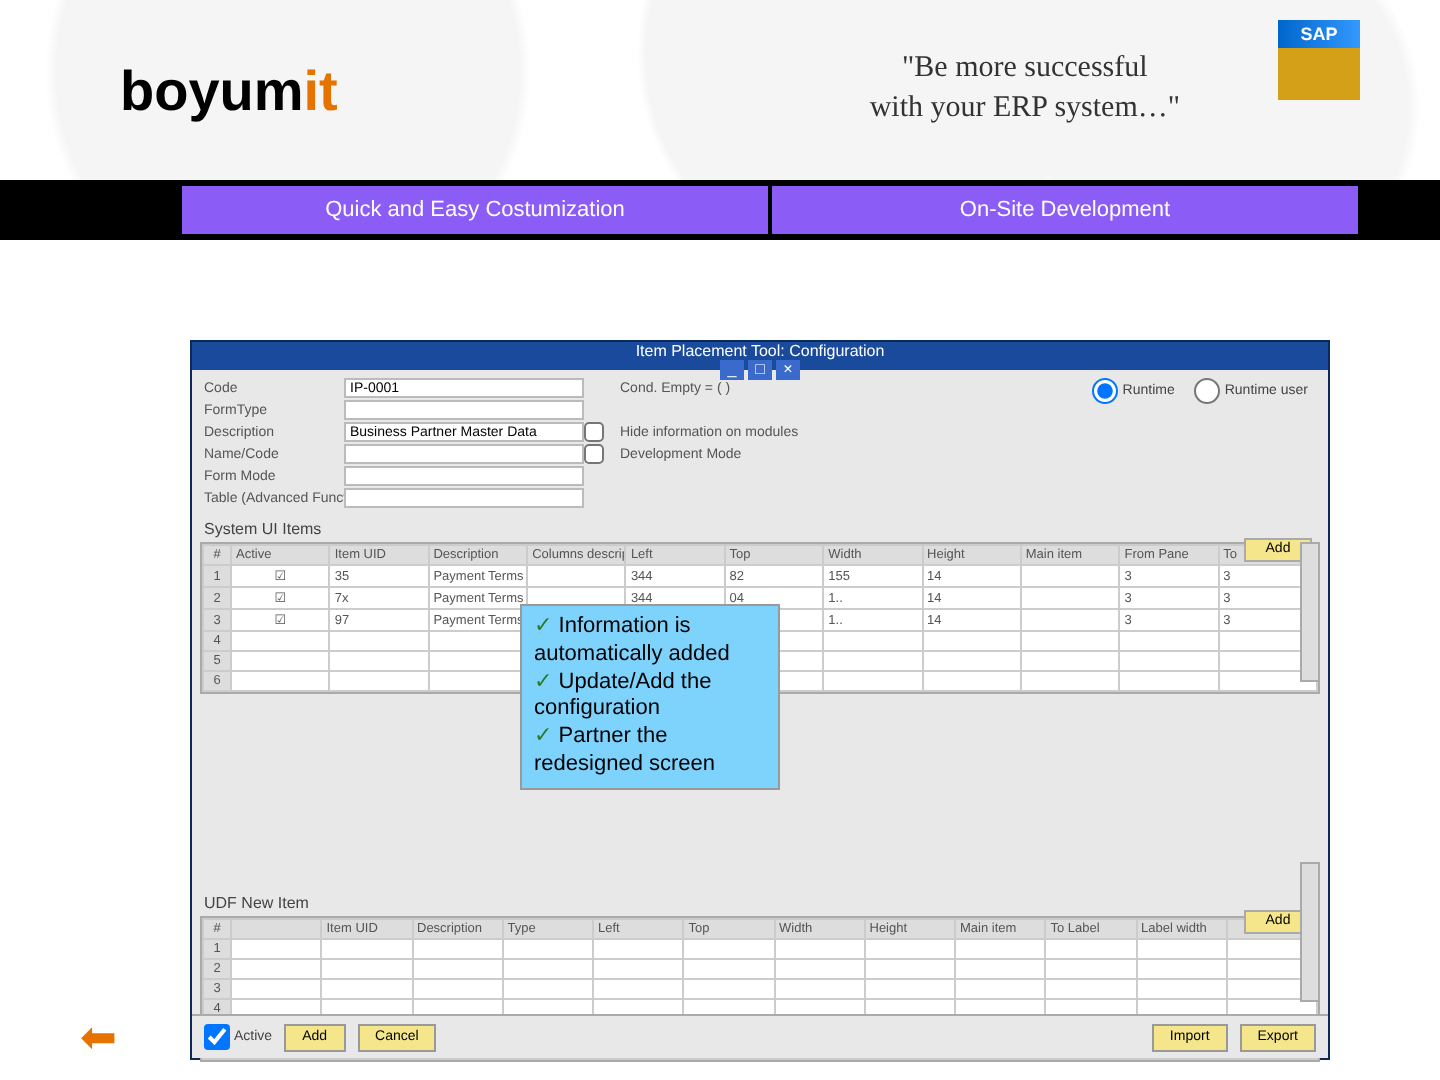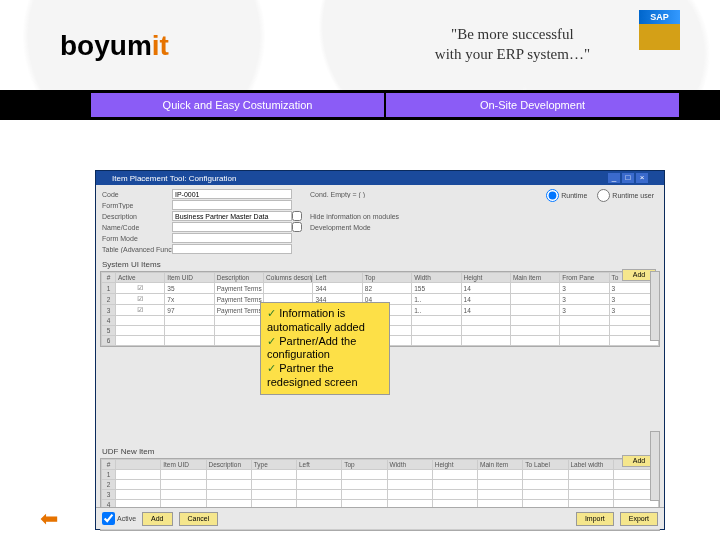--- a/index.html
+++ b/index.html
@@ -14,21 +14,21 @@
   .sap-badge { position: absolute; right: 40px; top: 10px; width: 41px; height: 40px; }
   .sap-badge .top { height: 14px; background: linear-gradient(90deg,#0066cc,#3399ff); color:#fff; font-size:9px; font-weight:bold; text-align:center; line-height:14px; }
   .sap-badge .bot { height: 26px; background: #d4a017; }
 
   .navbar { height: 30px; background: #000; display: flex; align-items: center; }
   .nav-item { flex:1; height: 24px; background: #8b5cf6; color: #fff; font-size: 11px; display:flex; align-items:center; justify-content:center; margin: 0 1px; cursor:pointer; }
   .nav-spacer-l { width: 90px; background:#000; height:30px; }
   .nav-spacer-r { width: 40px; background:#000; height:30px; }
 
   .app-window { position:absolute; left:95px; top:170px; width:570px; height:360px; background:#e8e8e8; border:1px solid #0a2a5c; font-size:8px; }
-  .titlebar { height:14px; background:#1a4a9c; color:#fff; display:flex; align-items:center; padding:0 16px; justify-content:space-between; }
+  .titlebar { height:14px; background:#1a4a9c; color:#fff; display:flex; align-items:center; padding:0 16px; justify-content:space-between;flex-direction:column; }
   .titlebar .wc { display:flex; gap:2px; }
   .titlebar .wc span { width:12px; height:10px; background:#3a6acc; display:inline-block; text-align:center; line-height:10px; cursor:pointer; }
 
   .form-area { padding:4px 6px; background:#e8e8e8; display:grid; grid-template-columns: 70px 120px 18px 130px 1fr; row-gap:1px; align-items:center; font-size:7px; color:#555; }
   .form-area .lbl { white-space:nowrap; overflow:hidden; }
   .form-area input[type=text] { height:10px; border:1px solid #bbb; background:#fff; font-size:7px; padding:0 2px; width:100%; }
   .form-area .yellow { background:#f5e68c; }
   .form-area .cb { width:10px; height:10px; }
   .radios { position:absolute; right:10px; top:18px; font-size:7px; display:flex; gap:10px; color:#444; }
   .radios label { display:flex; align-items:center; gap:2px; }
@@ -39,21 +39,21 @@
   .grid table { width:100%; border-collapse:collapse; font-size:6.5px; table-layout:fixed; }
   .grid th, .grid td { border:1px solid #ccc; padding:1px 2px; height:10px; overflow:hidden; white-space:nowrap; text-align:left; color:#555; }
   .grid th { background:#ddd; font-weight:normal; }
   .grid .numcol { width:14px; text-align:center; background:#ddd; }
   .grid .chk { width:12px; text-align:center; }
   .add-btn { position:absolute; right:8px; width:34px; height:12px; background:#f5e68c; border:1px solid #aaa; font-size:7px; text-align:center; line-height:10px; cursor:pointer; }
 
   .grid1-wrap { position:relative; }
   .grid2-wrap { position:relative; margin-top:98px; }
 
-  .callout { position:absolute; left:260px; top:302px; width:130px; background:#fde047; border:1px solid #999; padding:4px 6px; font-size:11px; line-height:1.25; z-index:10; }
+  .callout { position:absolute; left:260px; top:302px; width:130px; background:#7dd3fc; border:1px solid #999; padding:4px 6px; font-size:11px; line-height:1.25; z-index:10; }
   .callout .ck { color:#2a7a2a; font-family: Arial; }
 
   .bottom-bar { position:absolute; bottom:0; left:0; right:0; height:22px; background:#e8e8e8; border-top:1px solid #aaa; display:flex; align-items:center; padding:0 6px; gap:6px; }
   .bottom-bar .chkline { font-size:7px; color:#444; display:flex; align-items:center; gap:2px; }
   .bottom-bar .btn { height:14px; padding:0 8px; background:#f5e68c; border:1px solid #999; font-size:7px; cursor:pointer; }
   .bottom-bar .spacer { flex:1; }
 
   .back-arrow { position:absolute; left:40px; bottom:8px; color:#e67300; font-size:22px; cursor:pointer; }
 
   .vscroll { position:absolute; right:4px; width:10px; background:#ddd; border:1px solid #aaa; }
@@ -385,17 +385,17 @@
     <button class="btn">Add</button>
     <button class="btn">Cancel</button>
     <div class="spacer"></div>
     <button class="btn">Import</button>
     <button class="btn">Export</button>
   </div>
 </div>
 
 <div class="callout">
   <div><span class="ck">✓</span> <span>Information is automatically added</span></div>
-  <div><span class="ck">✓</span> <span>Partner/Add the configuration</span></div>
+  <div><span class="ck">✓</span> <span>Update/Add the configuration</span></div>
   <div><span class="ck">✓</span> <span>Partner the redesigned screen</span></div>
 </div>
 
 <div class="back-arrow">⬅</div>
 
 </body></html>

